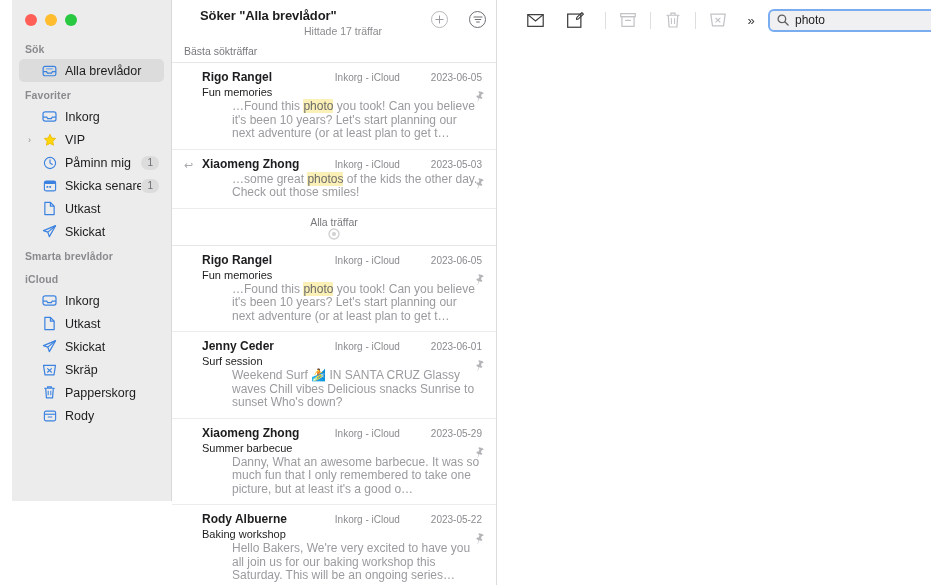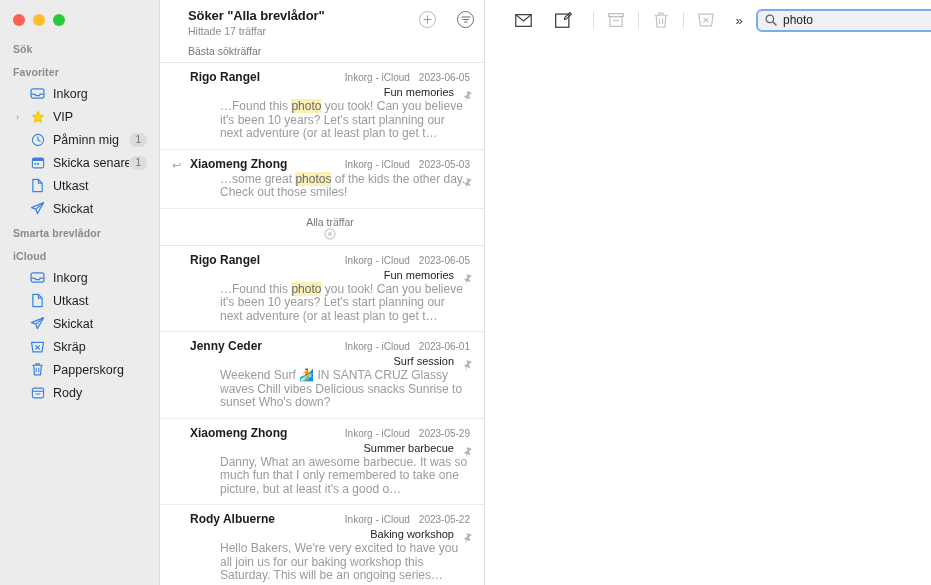--- a/index.html
+++ b/index.html
@@ -6,23 +6,23 @@
   html,body { width:931px; height:585px; overflow:hidden; }
   body {
     font-family: "Liberation Sans", sans-serif;
     background:#ffffff;
     -webkit-font-smoothing: antialiased;
   }
   .window { position:relative; width:931px; height:585px; display:flex; background:#fff; }
 
   
   .sidebar {
-    width:160px; height:585px; background:#ececec;
+    width:160px; height:501px; background:#ececec;
     border-right:1px solid #d8d8d8;
-    padding-top:6px; position:relative; flex:0 0 160px;
+    padding-top:6px; position:relative; flex:0 0 160px;margin-left:12px;
   }
   .traffic { display:flex; gap:8px; padding:8px 0 10px 13px; }
   .tl { width:12px; height:12px; border-radius:50%; }
   .tl.red{background:#ff5f57;} .tl.yellow{background:#febc2e;} .tl.green{background:#28c840;}
 
   .sec-title {
     font-size:10.5px; color:#8b8b8f; font-weight:600;
     padding:7px 0 4px 13px; letter-spacing:0.1px;
   }
   .sb-item {
@@ -45,45 +45,45 @@
   
   .list-col {
     width:325px; flex:0 0 325px; height:585px; background:#fff;
     border-right:1px solid #dcdcdc; display:flex; flex-direction:column;
     position:relative; overflow:hidden;
   }
   .list-header {
     padding:8px 10px 6px 28px; position:relative; flex:0 0 auto;
   }
   .list-header .h1 { font-size:13px; font-weight:700; color:#1d1d1f; letter-spacing:-0.1px;}
-  .list-header .h2 { font-size:10.5px; color:#8b8b8f; margin-top:2px;}
+  .list-header .h2 { font-size:10.5px; color:#8b8b8f; margin-top:2px;text-align:center;}
   .lh-btns { position:absolute; right:10px; top:11px; display:flex; gap:21px; }
   .circ-btn { width:17px; height:17px; border-radius:50%; border:1.2px solid #b9b9bd;
               display:flex; align-items:center; justify-content:center; color:#9a9a9e; }
   .circ-btn.filled { border-color:#6e6e73; color:#6e6e73; }
 
   .grp-row {
     display:flex; align-items:center; justify-content:space-between;
-    padding:2px 12px 5px 28px; font-size:10.5px; color:#78787d;
+    padding:2px 12px 5px 12px; font-size:10.5px; color:#78787d;
     border-bottom:1px solid #e6e6e6;
   }
   .grp-row.nob { border-bottom:1px solid #e6e6e6;flex-direction:column; }
   .grp-icon { width:12px; height:12px; opacity:.45; }
 
   .list-scroll { flex:1 1 auto; overflow:hidden; }
   .msg {
     position:relative; padding:7px 14px 8px 30px;
     border-bottom:1px solid #ececec;
   }
-  .msg-top { display:flex; align-items:baseline; }
+  .msg-top { display:flex; align-items:baseline;gap:22px; }
   .msg-from { font-size:12px; font-weight:700; color:#1d1d1f; flex:1 1 auto; white-space:nowrap; overflow:hidden;}
   .msg-mbox { font-size:10px; color:#8b8b8f; margin-right:9px; white-space:nowrap;}
   .msg-date { font-size:10px; color:#8b8b8f; white-space:nowrap;}
   .msg-subj { font-size:11px; color:#1d1d1f; margin-top:2px; padding-right:16px;
-              white-space:nowrap; overflow:hidden; text-overflow:ellipsis;text-align:right;}
+              white-space:nowrap; overflow:hidden; text-overflow:ellipsis;}
   .msg-prev { font-size:12px; color:#9b9b9f; margin-top:2px; line-height:13.5px;margin-left:30px; }
   .msg-prev .hl { background:#fbf0b6; color:#6b6b6b; border-radius:1px;}
   .msg-subj .hl { background:#fbf0b6; border-radius:1px;}
   .clip { position:absolute; right:11px; top:24px; color:#b5b5b9; font-size:11px; transform:rotate(-25deg);}
   .reply-ar { position:absolute; left:12px; top:9px; color:#a9a9ae; font-size:11px; }
 
   
   .right { flex:1 1 auto; height:585px; background:#fff; position:relative; }
   .toolbar {
     height:40px; display:flex; align-items:center; padding:0 8px 0 18px; gap:0;
@@ -114,20 +114,30 @@
 <div class="window">
 
   <div class="sidebar">
     <div class="traffic">
       <div class="tl red"></div>
       <div class="tl yellow"></div>
       <div class="tl green"></div>
     </div>
 
     <div class="sec-title">Sök</div>
+    <div class="sb-item selected">
+      <span class="ic">
+        <svg width="15" height="14" viewBox="0 0 16 15">
+            <rect x="1.2" y="2.6" width="13.6" height="10" rx="2" fill="none" stroke="#3b82e0" stroke-width="1.3"></rect>
+            <path d="M1.2 8.2h3.6l1 1.6h4.4l1-1.6h3.6" fill="none" stroke="#3b82e0" stroke-width="1.3"></path>
+            <path d="M4.4 5.2h7.2" stroke="#6ba6f0" stroke-width="1.2"></path>
+          </svg>
+      </span>
+      <span class="lbl">Alla brevlådor</span>
+    </div>
 
     <div class="sec-title">Favoriter</div>
 
     <div class="sb-item">
       <span class="ic">
         <svg width="15" height="13" viewBox="0 0 16 14">
             <rect x="1" y="2" width="14" height="10" rx="2.2" fill="none" stroke="#3b82e0" stroke-width="1.3"></rect>
             <path d="M1 7.6h4l1 1.7h4l1-1.7h4" fill="none" stroke="#3b82e0" stroke-width="1.3"></path>
           </svg>
       </span>

